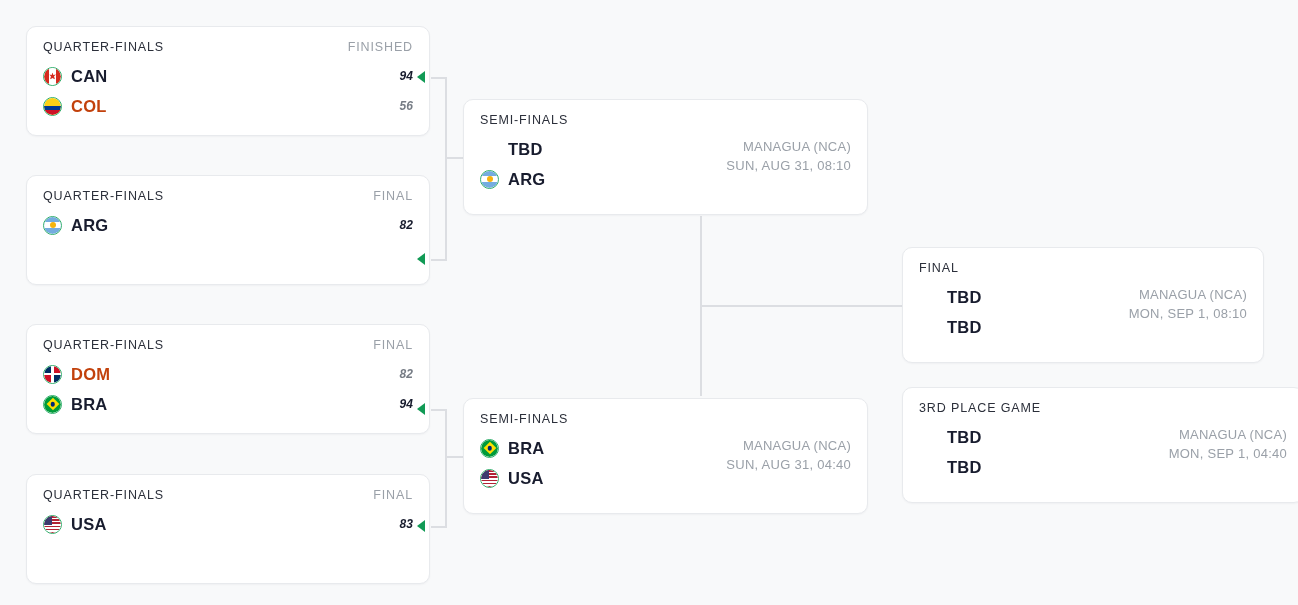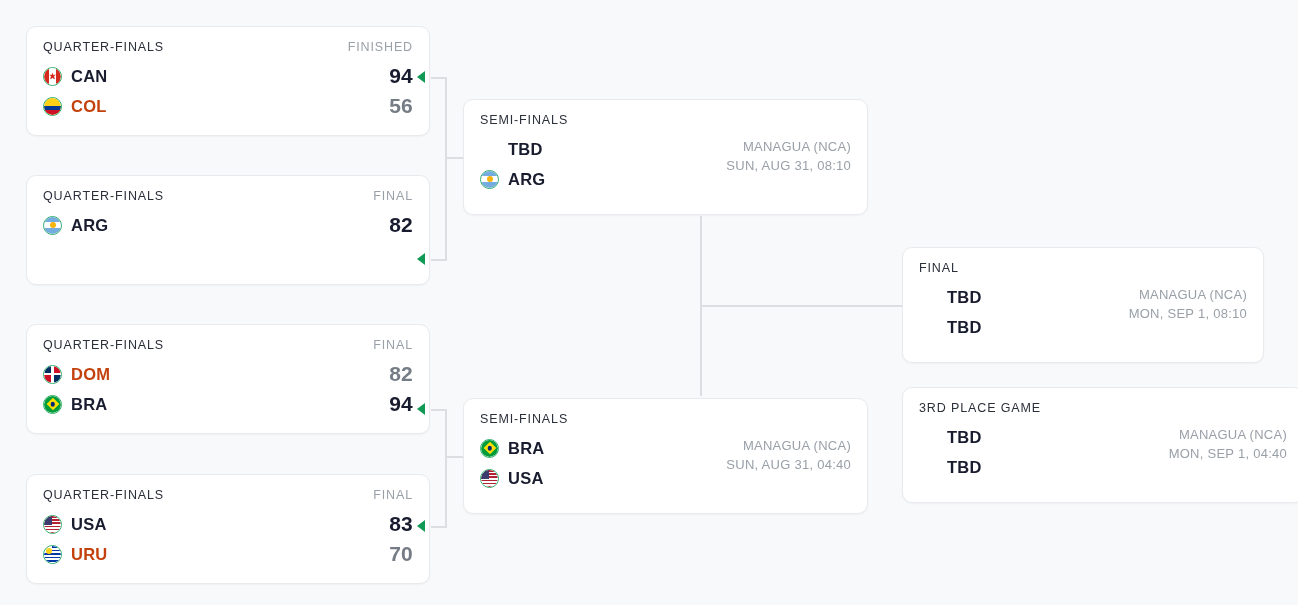--- a/index.html
+++ b/index.html
@@ -82,23 +82,24 @@
     font-size: 16.5px;
     font-weight: bold;
     letter-spacing: 0.015em;
   }
   .win .team-code { color: #181c2e; }
   .lose .team-code { color: #c2410c; }
   .neutral .team-code { color: #181c2e; }
 
   .score {
     margin-left: auto;
-    font-size: 21px;
+    font-size: 12px;
     font-weight: bold;
     letter-spacing: 0.01em;
+    font-style: italic;
   }
   .win .score { color: #181c2e; }
   .lose .score { color: #767c85; }
 
   .winner-arrow {
     position: absolute;
     width: 0; height: 0;
     border-top: 6px solid transparent;
     border-bottom: 6px solid transparent;
     border-right: 8px solid #119a55;
@@ -292,31 +293,20 @@
       <div class="team-row win">
         <span class="flag">
             <span class="fl-inner fl-usa">
               <span class="stripes"></span>
               <span class="canton"></span>
             </span>
           </span>
         <span class="team-code">USA</span>
         <span class="score">83</span>
       </div>
-      <div class="team-row lose">
-        <span class="flag">
-            <span class="fl-inner fl-uru">
-              <span class="stripes"></span>
-              <span class="stripes2"></span>
-              <span class="mark"></span>
-            </span>
-          </span>
-        <span class="team-code">URU</span>
-        <span class="score">70</span>
-      </div>
     </div>
   </div>
   <div class="winner-arrow" style="left:417px; top:520px;"></div>
 
   <div class="card" style="left:463px; top:99px; width:405px; height:116px;">
     <div class="card-head">
       <span class="round-label">SEMI-FINALS</span>
     </div>
     <div class="card-body">
       <div class="team-row neutral">

